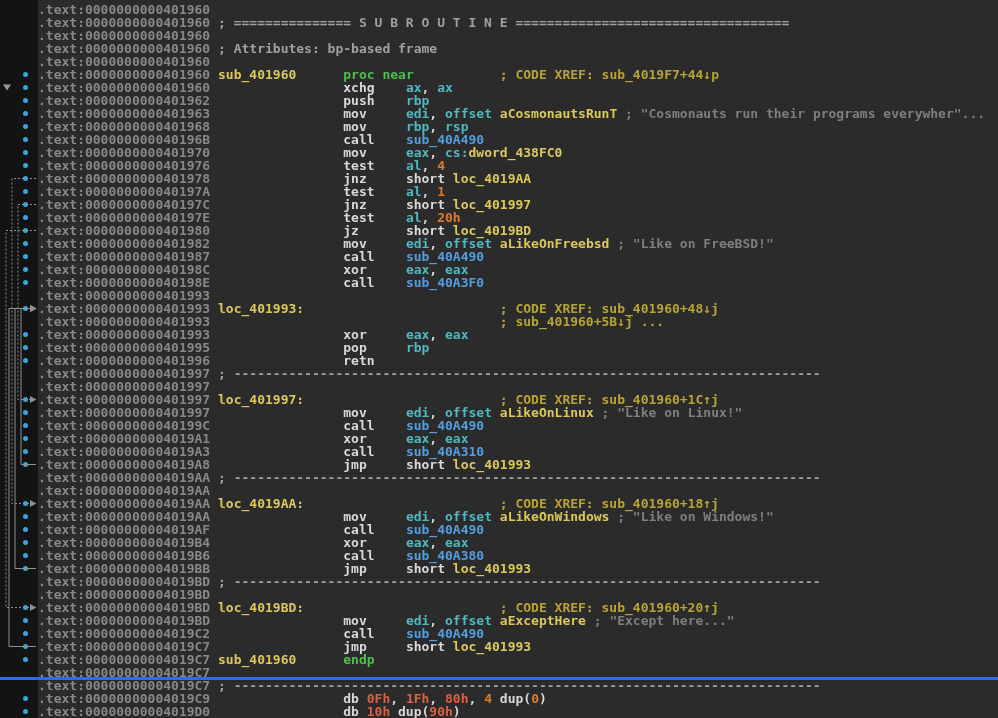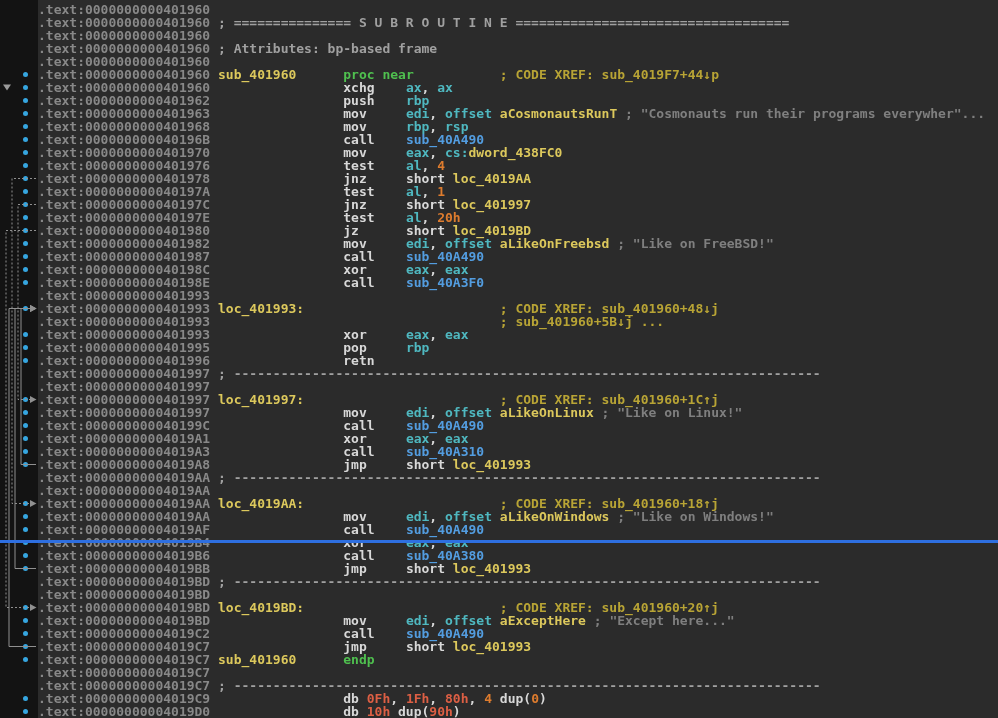--- a/index.html
+++ b/index.html
@@ -2,21 +2,21 @@
 <html><head>
 <meta charset="utf-8">
 <style>
   * { box-sizing: border-box; }
   html, body { margin: 0; padding: 0; }
   body {
     width: 998px; height: 718px; overflow: hidden;
     background: #2b2b2b;
   }
   .app {
-    position: relative; width: 998px; height: 543px;
+    position: relative; width: 998px; height: 680px;
     font-family: "DejaVu Sans Mono", monospace;
     font-weight: bold;
     font-size: 13px; line-height: 13px;
   }
   .gutter-bg {
     position: absolute; left: 0; top: 0; width: 38px; height: 718px;
     background: #131313;
   }
   .listing {
     position: absolute; left: 0; top: 3px; width: 998px;

